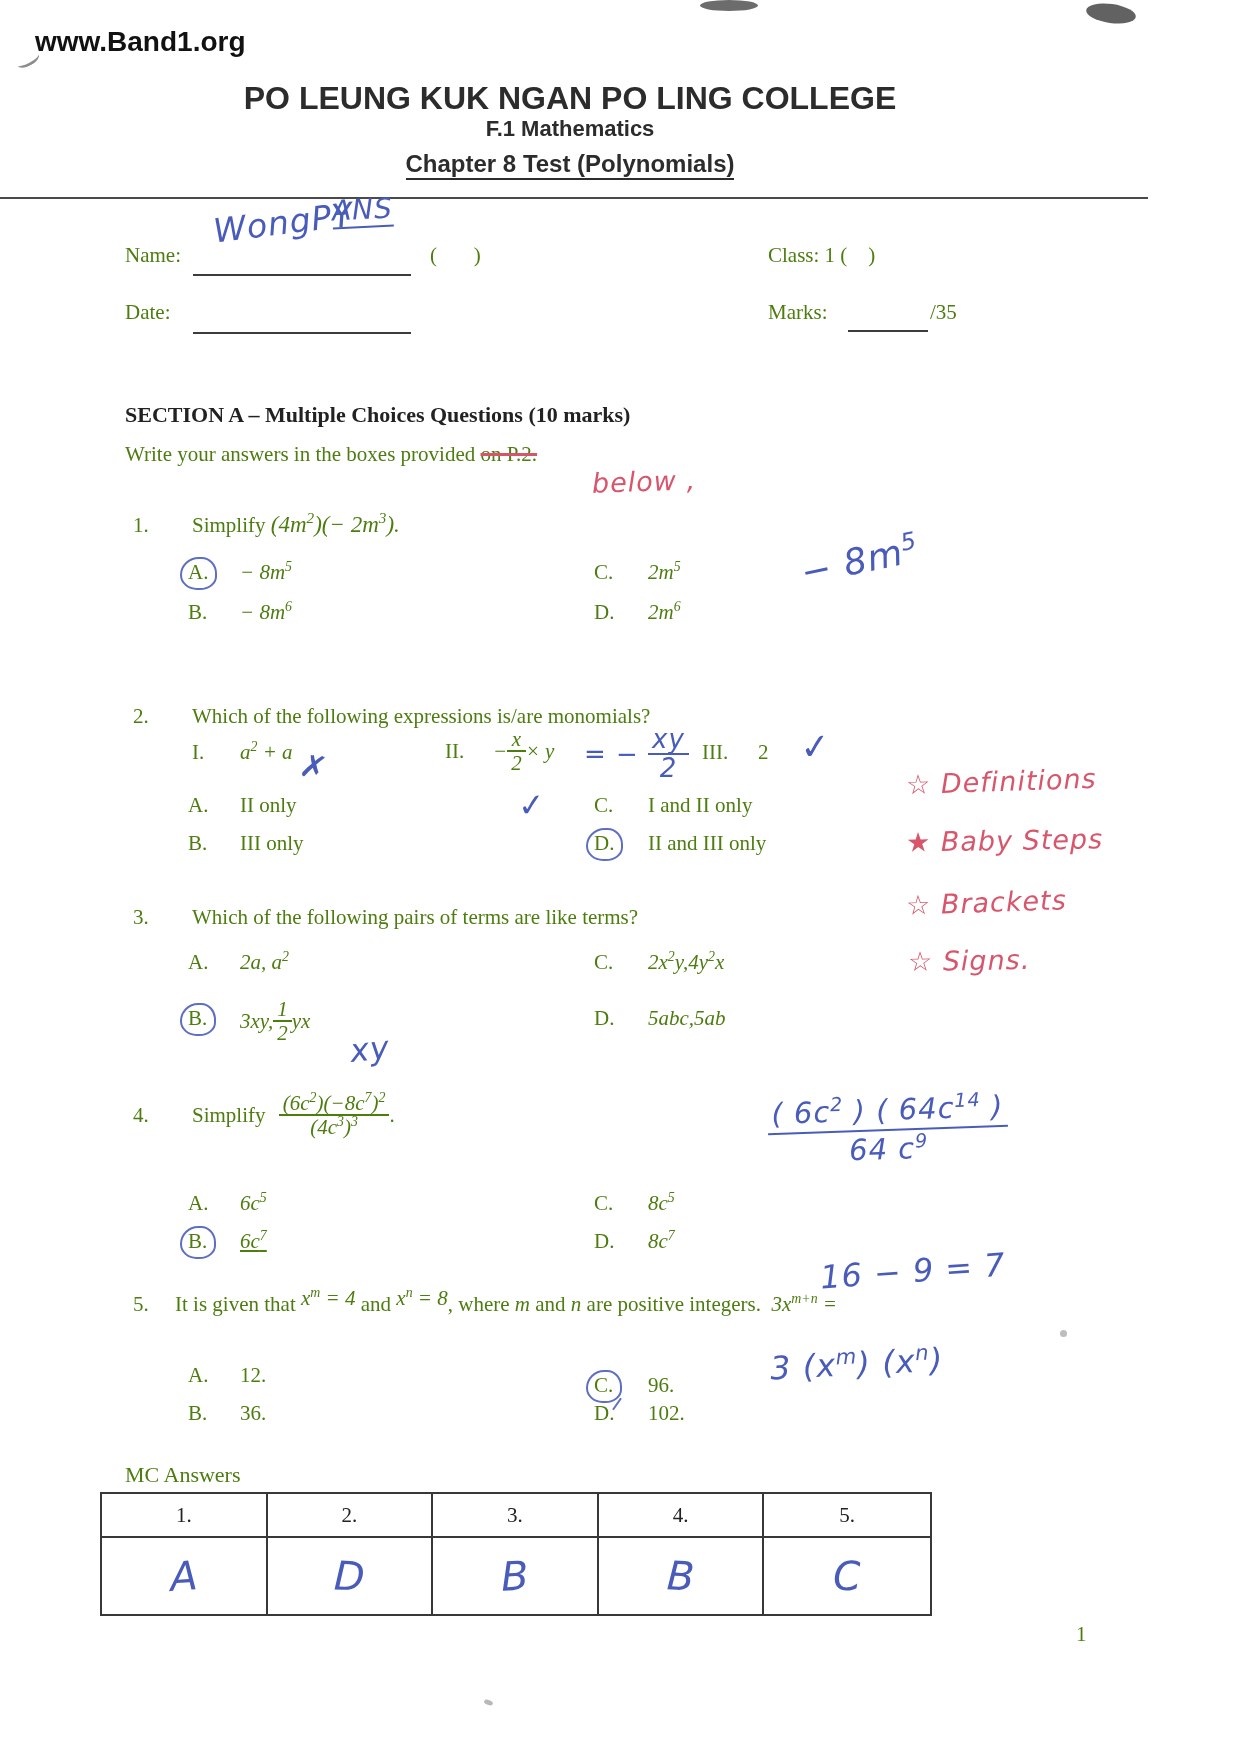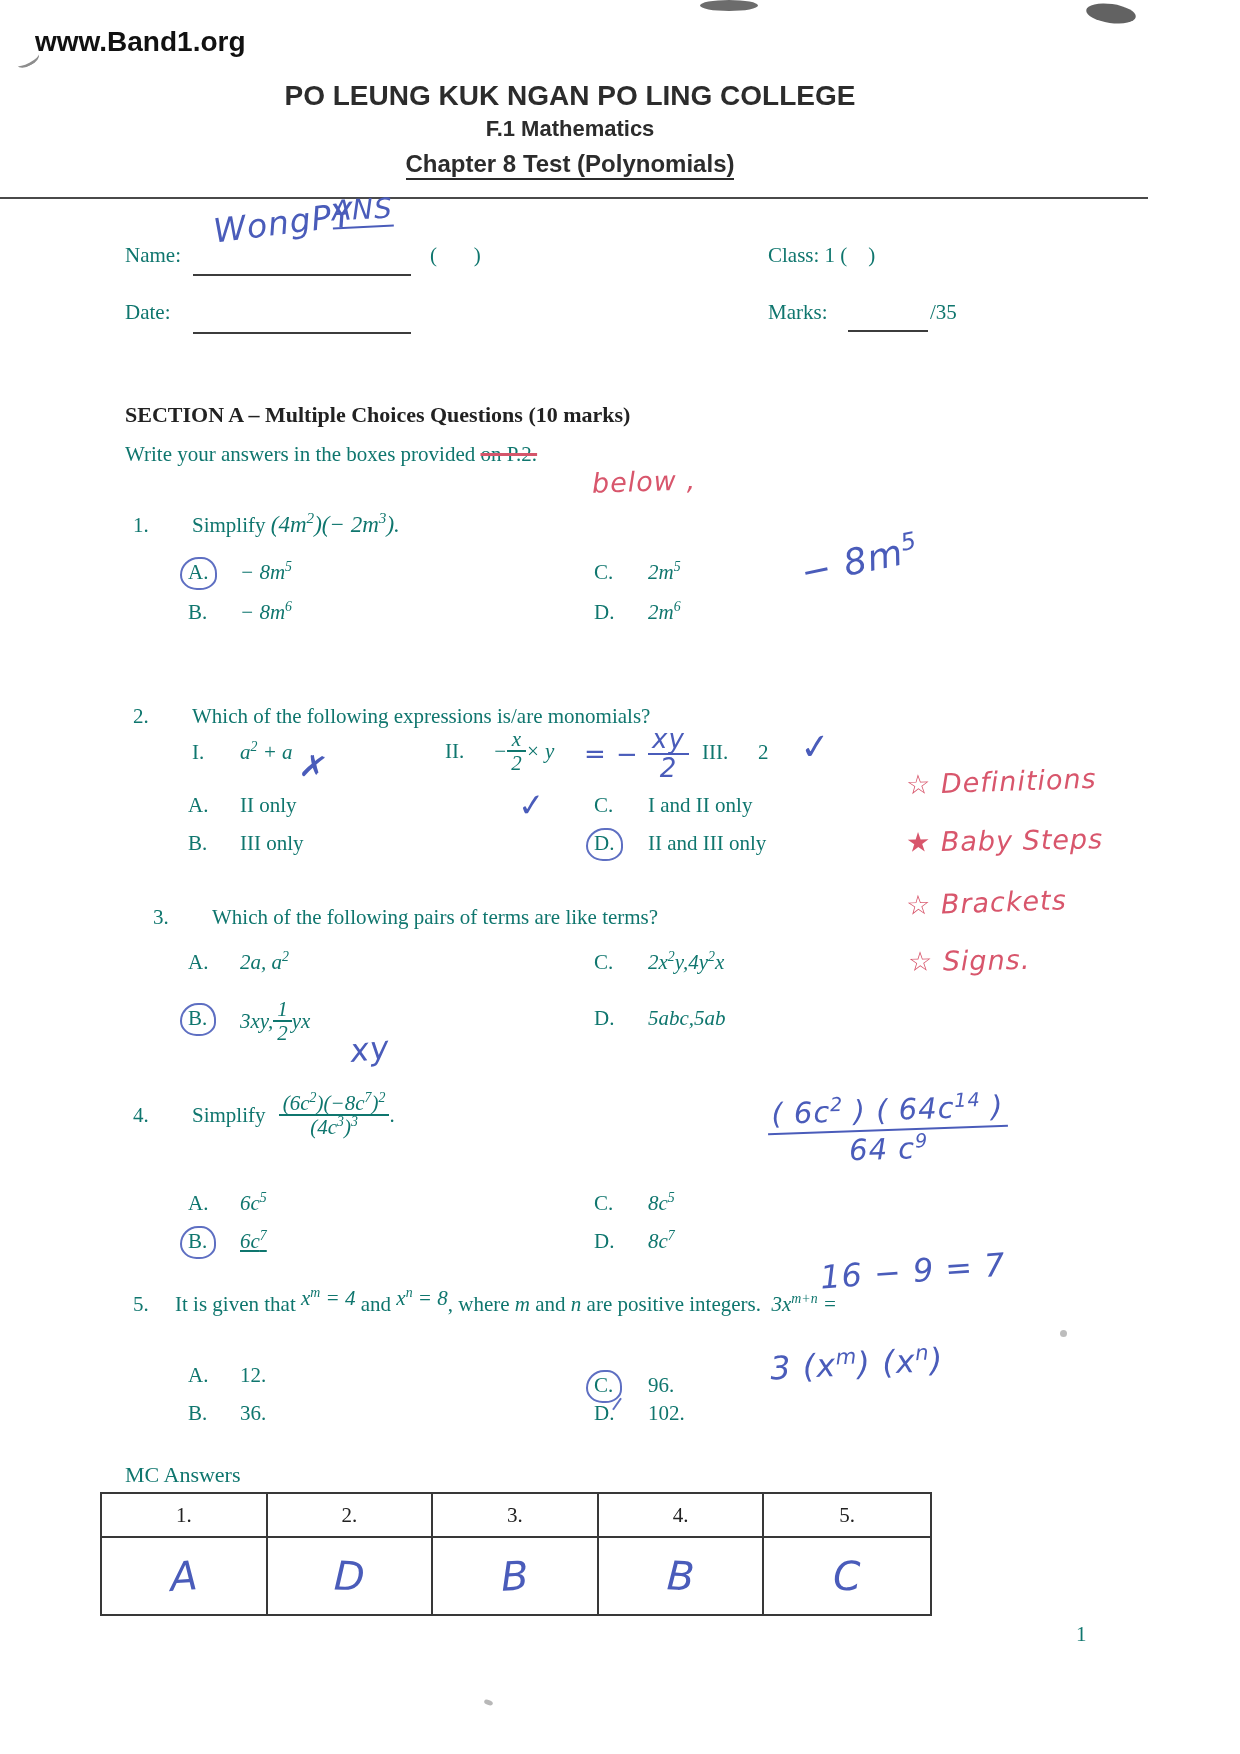--- a/index.html
+++ b/index.html
@@ -1,19 +1,19 @@
 <!DOCTYPE html>
 <html><head>
 <meta charset="utf-8">
 <style>
   html,body{margin:0;padding:0;}
   body{width:1240px;height:1754px;background:#ffffff;position:relative;
        font-family:"Liberation Serif",serif;color:#222;overflow:hidden;}
   .abs{position:absolute;white-space:nowrap;}
-  .print{font-size:21px;color:#0f766e;}
+  .print{font-size:21px;color:#4d7c0f;}
   .sans-bold{font-family:"Liberation Sans",sans-serif;font-weight:bold;color:#2c2c2c;}
   .center{left:0;width:1140px;text-align:center;}
   .mi{font-style:italic;}
   .sp{font-size:0.66em;vertical-align:super;line-height:0;}
   .raise{position:relative;top:-6px;}
   .uline{border-bottom:2px solid #3c3c3c;height:0;}
   .strike-red{text-decoration:line-through;text-decoration-color:#d5566b;text-decoration-thickness:2.5px;}
   
   .hwb{font-family:"DejaVu Sans",sans-serif;font-style:italic;color:#4a5cba;letter-spacing:1px;}
   .hwr{font-family:"DejaVu Sans",sans-serif;font-style:italic;color:#d8566c;letter-spacing:1px;}
@@ -44,21 +44,21 @@
 <body>
 
 <div class="blob" style="left:700px;top:0;width:58px;height:11px;opacity:.8;"></div>
 <div class="blob" style="left:1086px;top:4px;width:50px;height:19px;opacity:.85;transform:rotate(8deg);"></div>
 <div class="abs" style="left:16px;top:54px;width:24px;height:9px;border-bottom:3px solid #8d8d8d;border-radius:50%;transform:rotate(-28deg);"></div>
 <div class="blob" style="left:1060px;top:1330px;width:7px;height:7px;background:#bdbdbd;"></div>
 <div class="blob" style="left:484px;top:1700px;width:9px;height:5px;background:#b8b8b8;transform:rotate(20deg);"></div>
 
 <div class="abs" style="left:35px;top:26px;font-family:'Liberation Sans',sans-serif;font-size:28px;font-weight:600;color:#111;">www.Band1.org</div>
 
-<div class="abs center sans-bold" style="top:80px;font-size:28px;">PO LEUNG KUK NGAN PO LING COLLEGE</div>
+<div class="abs center sans-bold" style="top:80px;font-size:32px;">PO LEUNG KUK NGAN PO LING COLLEGE</div>
 <div class="abs center sans-bold" style="top:116px;font-size:22px;">F.1 Mathematics</div>
 <div class="abs center" style="top:150px;">
   <span class="sans-bold" style="font-size:24px;border-bottom:2.5px solid #2c2c2c;padding-bottom:1px;">Chapter 8 Test (Polynomials)</span>
 </div>
 <div class="abs" style="left:0;top:197px;width:1148px;height:2px;background:#4a4a4a;"></div>
 
 <div class="abs print" style="left:125px;top:243px;">Name:</div>
 <div class="abs uline" style="left:193px;top:274px;width:218px;"></div>
 <div class="abs hwb" style="left:213px;top:203px;font-size:33px;transform:rotate(-7deg);">WongPY</div>
 <div class="abs hwb" style="left:332px;top:193px;font-size:28px;border-bottom:2px solid #4a5cba;transform:rotate(-3deg);">ANS</div>
@@ -135,21 +135,21 @@
 <div class="abs hwr" style="left:906px;top:825px;font-size:27px;transform:rotate(-1deg);">
   <span>★</span> <span>Baby Steps</span>
 </div>
 <div class="abs hwr" style="left:906px;top:887px;font-size:27px;transform:rotate(-2deg);">
   <span>☆</span> <span>Brackets</span>
 </div>
 <div class="abs hwr" style="left:908px;top:945px;font-size:27px;transform:rotate(-1deg);">
   <span>☆</span> <span>Signs.</span>
 </div>
 
-<div class="abs print" style="left:133px;top:905px;margin-left:20px;">
+<div class="abs print" style="left:133px;top:905px;">
   <span style="display:inline-block;width:59px;">3.</span><span>Which of the following pairs of terms are like terms?</span>
 </div>
 <div class="abs print optL" style="top:950px;">
   <span class="oletter">A.</span><span class="mi"><span>2a, a</span><span class="sp">2</span></span>
 </div>
 <div class="abs print optR" style="top:950px;">
   <span class="oletter2">C.</span><span class="mi"><span>2x</span><span class="sp">2</span><span>y,4y</span><span class="sp">2</span><span>x</span></span>
 </div>
 <div class="abs print optL" style="top:998px;">
   <span class="oletter" style="vertical-align:middle;"><span class="circle"><span>B.</span></span></span><span class="mi" style="vertical-align:middle;">3xy,</span><span class="frac mi"><span class="fnum">1</span><span class="fden">2</span></span><span class="mi" style="vertical-align:middle;">yx</span>

